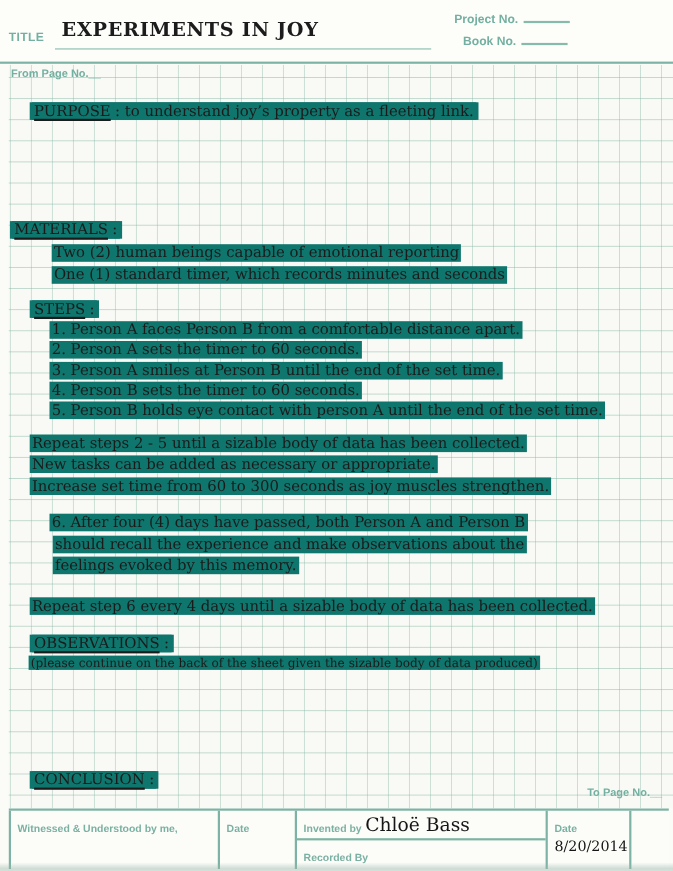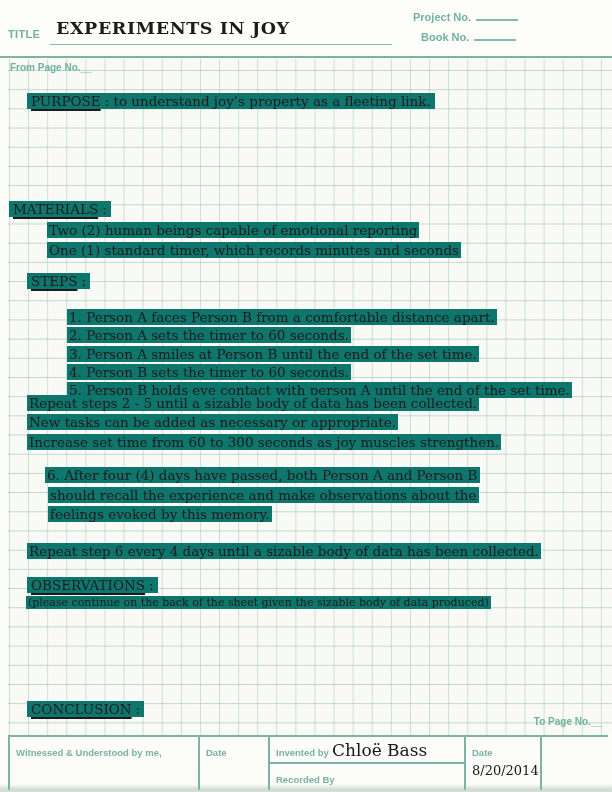--- a/index.html
+++ b/index.html
@@ -34,21 +34,21 @@
   .tw .bg, .tw span{background:#0f766e;padding:0 2px;}
   .u{text-decoration:underline;text-decoration-thickness:1.5px;text-underline-offset:2.5px;}
   .from-page{position:absolute;left:10px;top:62px;font-size:10px;}
   .to-page{position:absolute;right:10px;top:716px;font-size:10px;}
 
   
   .footer{position:absolute;left:8px;top:735px;width:600px;height:53px;background:#fcfcf9;border-top:2px solid #7cb3a4;display:flex;}
   .fcell{position:relative;border-right:2px solid #7cb3a4;box-sizing:border-box;padding:4px 0 0 6px;}
   .fcell.first{border-left:2px solid #7cb3a4;}
   .flabel{font-family:"Liberation Sans", sans-serif;font-weight:bold;color:#7ab1a2;font-size:9.5px;}
-  .c1{width:192px;} .c2{width:70px;} .c3{width:196px;padding:0;} .c4{width:76px;} .c5{flex:1;border-right:none;}
+  .c1{width:192px;} .c2{width:70px;} .c3{width:228px;padding:0;} .c4{width:76px;} .c5{flex:1;border-right:none;}
   .c3 .half{box-sizing:border-box;height:27px;padding:4px 0 0 6px;}
   .c3 .half.top{border-bottom:2px solid #7cb3a4;}
   .invented-value{position:absolute;left:62px;top:3px;font-family:"DejaVu Serif", serif;font-size:17px;color:#161616;}
   .date-value{position:absolute;left:6px;top:26px;font-family:"DejaVu Serif", serif;font-size:13px;color:#161616;}
 
   .bottom-shadow{position:absolute;left:0;bottom:0;width:612px;height:8px;
     background:linear-gradient(to bottom, rgba(160,190,178,0) 0%, rgba(151,182,170,.45) 70%, rgba(186,207,198,.6) 100%);}
 </style>
 </head>
 <body>
@@ -77,21 +77,21 @@
     <span><span class="u">MATERIALS</span><span>:</span></span>
   </div>
   <div class="tw" style="left:47px;top:221px;">
     <div><span>Two (2) human beings capable of emotional reporting</span></div>
     <div><span>One (1) standard timer, which records minutes and seconds</span></div>
   </div>
 
   <div class="tw" style="left:27px;top:272px;">
     <span><span class="u">STEPS</span><span>:</span></span>
   </div>
-  <div class="tw" style="left:45px;top:308px;line-height:18.3px;margin-left:22px;">
+  <div class="tw" style="left:45px;top:291px;line-height:18.3px;">
     <div><span>1. Person A faces Person B from a comfortable distance apart.</span></div>
     <div><span>2. Person A sets the timer to 60 seconds.</span></div>
     <div><span>3. Person A smiles at Person B until the end of the set time.</span></div>
     <div><span>4. Person B sets the timer to 60 seconds.</span></div>
     <div><span>5. Person B holds eye contact with person A until the end of the set time.</span></div>
   </div>
 
   <div class="tw" style="left:27px;top:394px;line-height:19.3px;">
     <div><span>Repeat steps 2 - 5 until a sizable body of data has been collected.</span></div>
     <div><span>New tasks can be added as necessary or appropriate.</span></div>

